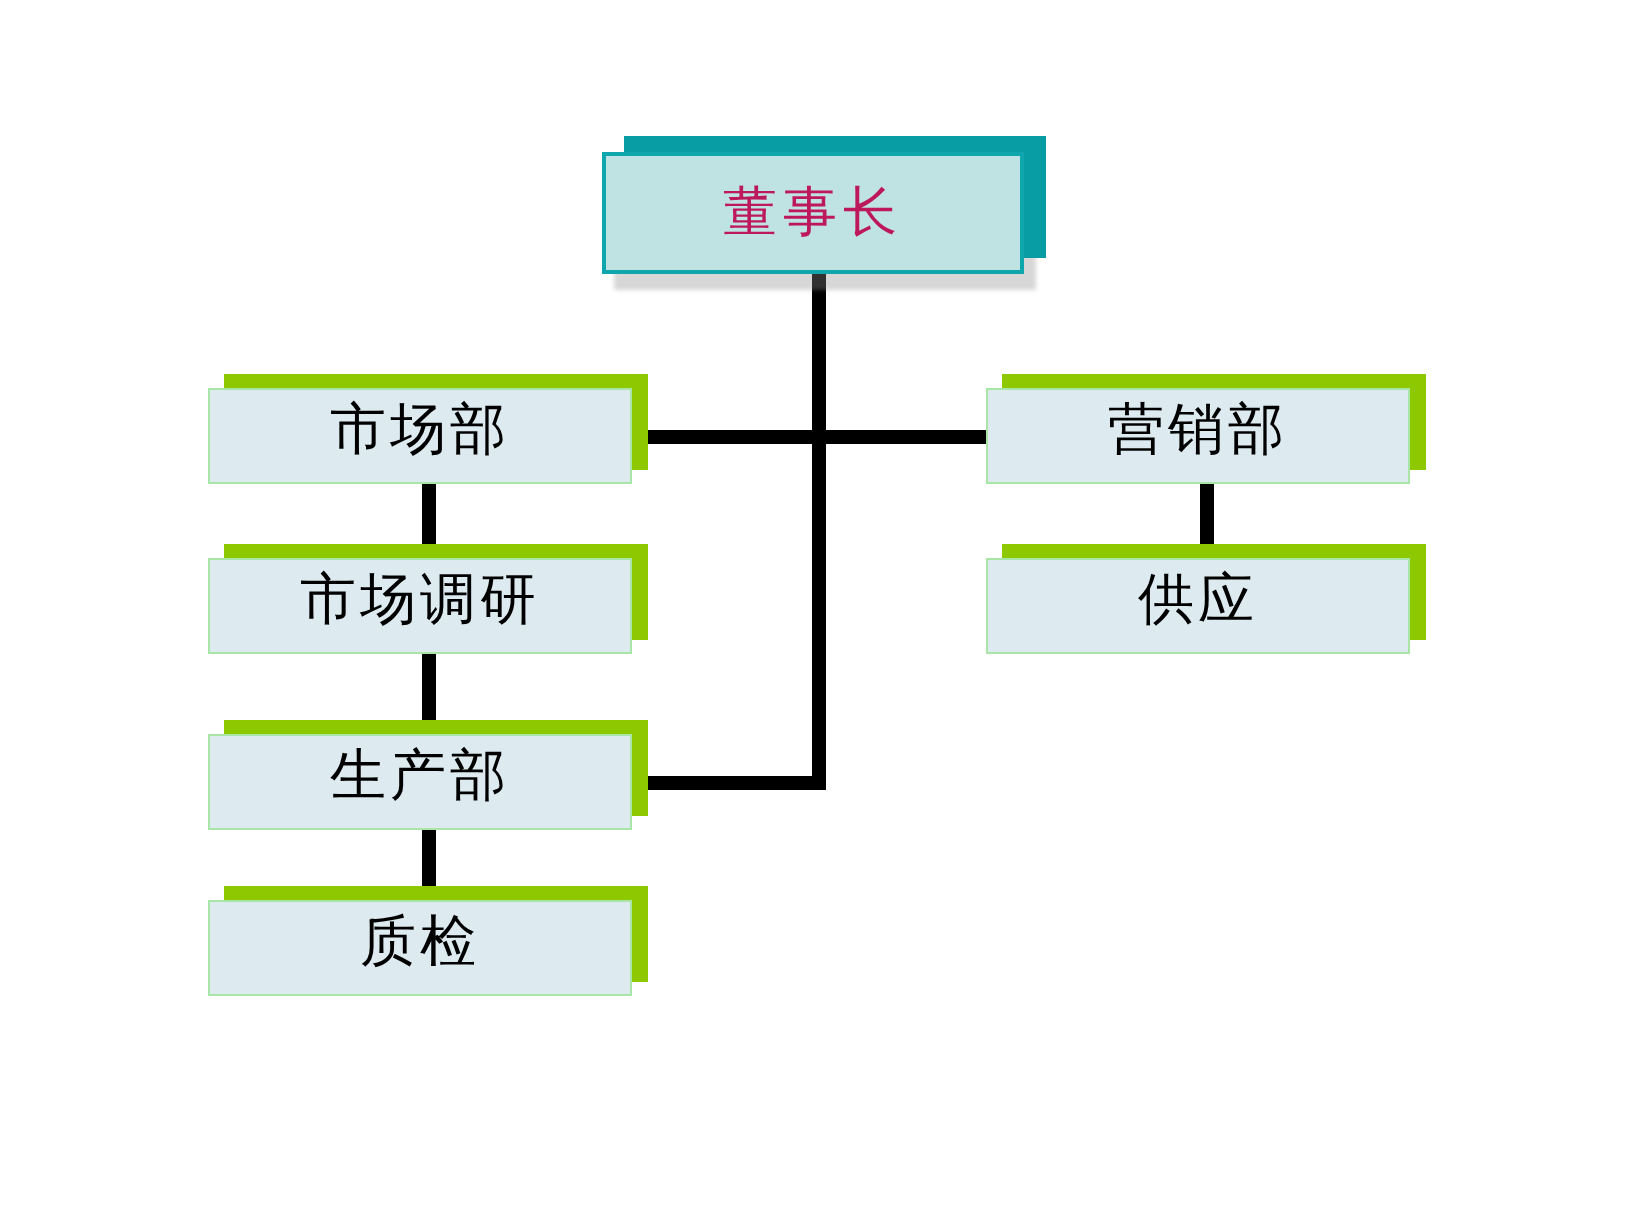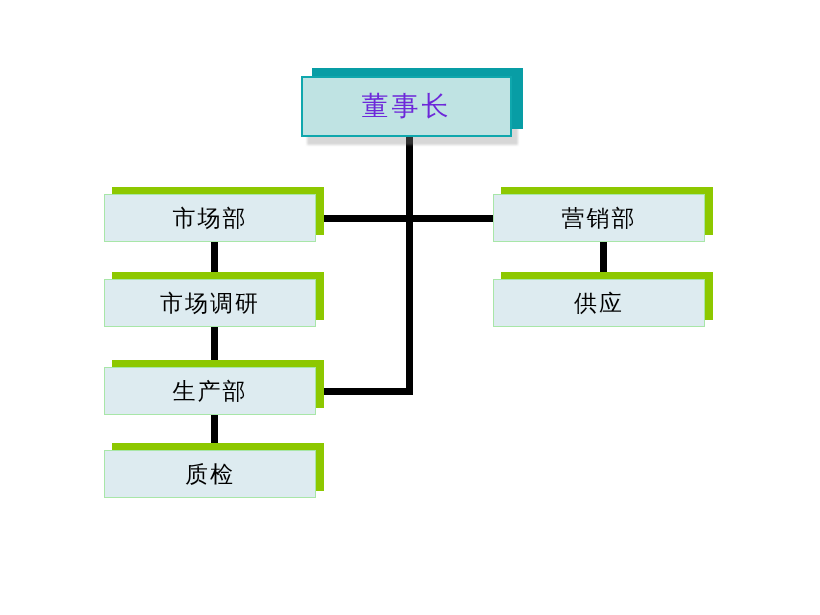--- a/index.html
+++ b/index.html
@@ -48,25 +48,26 @@
     height: 48px;
     box-sizing: border-box;
     background: #DDEBF0;
     border: 1px solid #A8E6A8;
     display: flex;
     align-items: center;
     justify-content: center;
     z-index: 2;
   }
   .node .label {
-    font-size: 23px;
+    font-size: 28px;
     color: #000000;
     letter-spacing: 2px;
     line-height: 1;
     white-space: nowrap;
+    font-family: Liberation Mono, monospace;
   }
 
   
   .node-root {
     position: absolute;
     z-index: 4;
   }
   .node-root .drop {
     position: absolute;
     left: 6px;
@@ -95,21 +96,21 @@
     box-sizing: border-box;
     background: #BFE3E3;
     border: 2px solid #0FA7AD;
     display: flex;
     align-items: center;
     justify-content: center;
     z-index: 2;
   }
   .node-root .label {
     font-size: 27px;
-    color: #6d28d9;
+    color: #be185d;
     letter-spacing: 3px;
     line-height: 1;
     white-space: nowrap;
   }
 </style>
 </head>
 <body>
 
 <div id="canvas">
 

